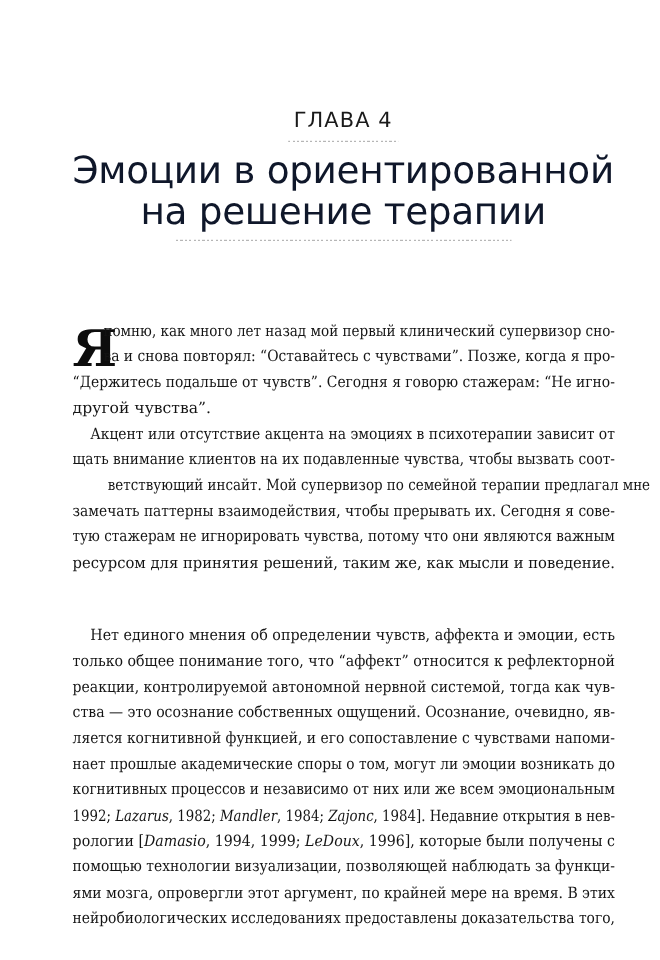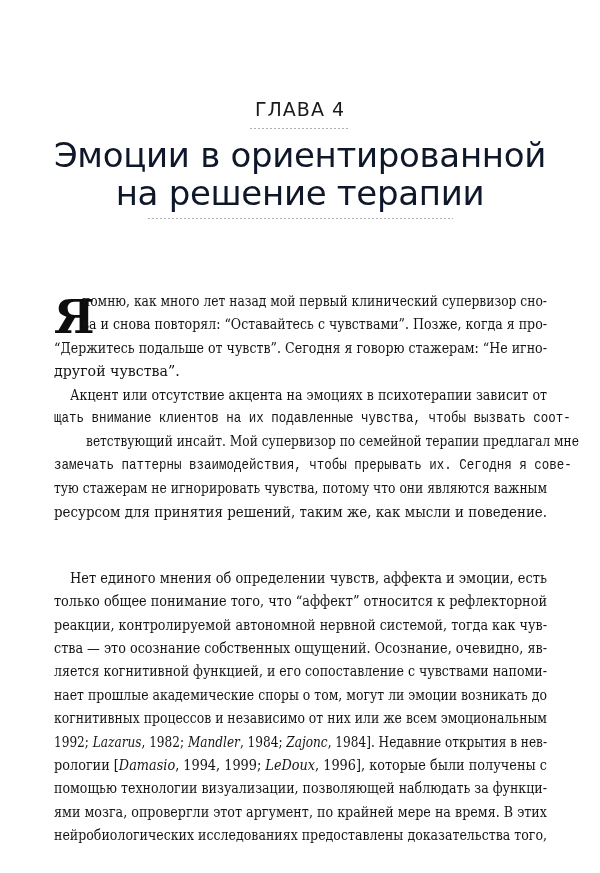--- a/index.html
+++ b/index.html
@@ -1,17 +1,17 @@
 <!DOCTYPE html>
 <html><head>
   <meta charset="utf-8">
   <style>
     html, body { margin: 0; padding: 0; background: #ffffff; }
     body { width: 600px; height: 873px; position: relative; overflow: hidden; color: #111; }
-    .page { position: absolute; left: 0; top: 0; width: 559px; height: 873px; }
+    .page { position: absolute; left: 12px; top: 0; width: 559px; height: 873px; }
     .chapter-label {
       position: absolute; left: 0; width: 600px; top: 98px;
       text-align: center; font-family: "DejaVu Sans", sans-serif;
       font-size: 19px; letter-spacing: 1px; color: #1a1a1a;
     }
     .dotline {
       position: absolute; height: 1px;
       background: repeating-linear-gradient(90deg, #9a9a9a 0 2px, transparent 2px 4px);
       opacity: 0.8;
     }
@@ -61,23 +61,23 @@
 
     <div>
       <span class="line dc" style="white-space: nowrap; display: block;"><span style="white-space: nowrap; display: inline-block; transform-origin: left center; transform: scaleX(0.8668);">помню, как много лет назад мой первый клинический супервизор сно-</span></span>
       <span class="line dc" style="white-space: nowrap; display: block;"><span style="white-space: nowrap; display: inline-block; transform-origin: left center; transform: scaleX(0.8871);">ва и снова повторял: “Оставайтесь с чувствами”. Позже, когда я про-</span></span>
       <span class="line" style="white-space: nowrap; display: block;"><span style="white-space: nowrap; display: inline-block; transform-origin: left center; transform: scaleX(0.8891);">“Держитесь подальше от чувств”. Сегодня я говорю стажерам: “Не игно-</span></span>
       <span class="line last" style="white-space: nowrap; display: block;"><span style="white-space: nowrap; display: inline;">другой чувства”.</span></span>
     </div>
 
     <div>
       <span class="line indent" style="white-space: nowrap; display: block;"><span style="white-space: nowrap; display: inline-block; transform-origin: left center; transform: scaleX(0.8907);">Акцент или отсутствие акцента на эмоциях в психотерапии зависит от</span></span>
-      <span class="line" style="white-space: nowrap; display: block; font-family: Liberation Mono, monospace;"><span style="white-space: nowrap; display: inline-block; transform-origin: left center; transform: scaleX(0.8797);">щать внимание клиентов на их подавленные чувства, чтобы вызвать соот-</span></span>
+      <span class="line" style="white-space: nowrap; display: block;"><span style="white-space: nowrap; display: inline-block; transform-origin: left center; transform: scaleX(0.8797);">щать внимание клиентов на их подавленные чувства, чтобы вызвать соот-</span></span>
       <span class="line" style="white-space: nowrap; display: block; margin-left: 32px;"><span style="white-space: nowrap; display: inline-block; transform-origin: left center; transform: scaleX(0.8613);">ветствующий инсайт. Мой супервизор по семейной терапии предлагал мне</span></span>
-      <span class="line" style="white-space: nowrap; display: block; font-family: Liberation Mono, monospace;"><span style="white-space: nowrap; display: inline-block; transform-origin: left center; transform: scaleX(0.8814);">замечать паттерны взаимодействия, чтобы прерывать их. Сегодня я сове-</span></span>
+      <span class="line" style="white-space: nowrap; display: block;"><span style="white-space: nowrap; display: inline-block; transform-origin: left center; transform: scaleX(0.8814);">замечать паттерны взаимодействия, чтобы прерывать их. Сегодня я сове-</span></span>
       <span class="line" style="white-space: nowrap; display: block;"><span style="white-space: nowrap; display: inline-block; transform-origin: left center; transform: scaleX(0.8694);">тую стажерам не игнорировать чувства, потому что они являются важным</span></span>
       <span class="line last" style="white-space: nowrap; display: block;"><span style="white-space: nowrap; display: inline-block; transform-origin: left center; transform: scaleX(0.9452);">ресурсом для принятия решений, таким же, как мысли и поведение.</span></span>
     </div>
 
     <div>
       <span class="line indent" style="white-space: nowrap; display: block; margin-top: 43px;"><span style="white-space: nowrap; display: inline-block; transform-origin: left center; transform: scaleX(0.9144);">Нет единого мнения об определении чувств, аффекта и эмоции, есть</span></span>
       <span class="line" style="white-space: nowrap; display: block;"><span style="white-space: nowrap; display: inline-block; transform-origin: left center; transform: scaleX(0.9071);">только общее понимание того, что “аффект” относится к рефлекторной</span></span>
       <span class="line" style="white-space: nowrap; display: block;"><span style="white-space: nowrap; display: inline-block; transform-origin: left center; transform: scaleX(0.8978);">реакции, контролируемой автономной нервной системой, тогда как чув-</span></span>
       <span class="line" style="white-space: nowrap; display: block;"><span style="white-space: nowrap; display: inline-block; transform-origin: left center; transform: scaleX(0.9011);">ства — это осознание собственных ощущений. Осознание, очевидно, яв-</span></span>
       <span class="line" style="white-space: nowrap; display: block;"><span style="white-space: nowrap; display: inline-block; transform-origin: left center; transform: scaleX(0.8879);">ляется когнитивной функцией, и его сопоставление с чувствами напоми-</span></span>

